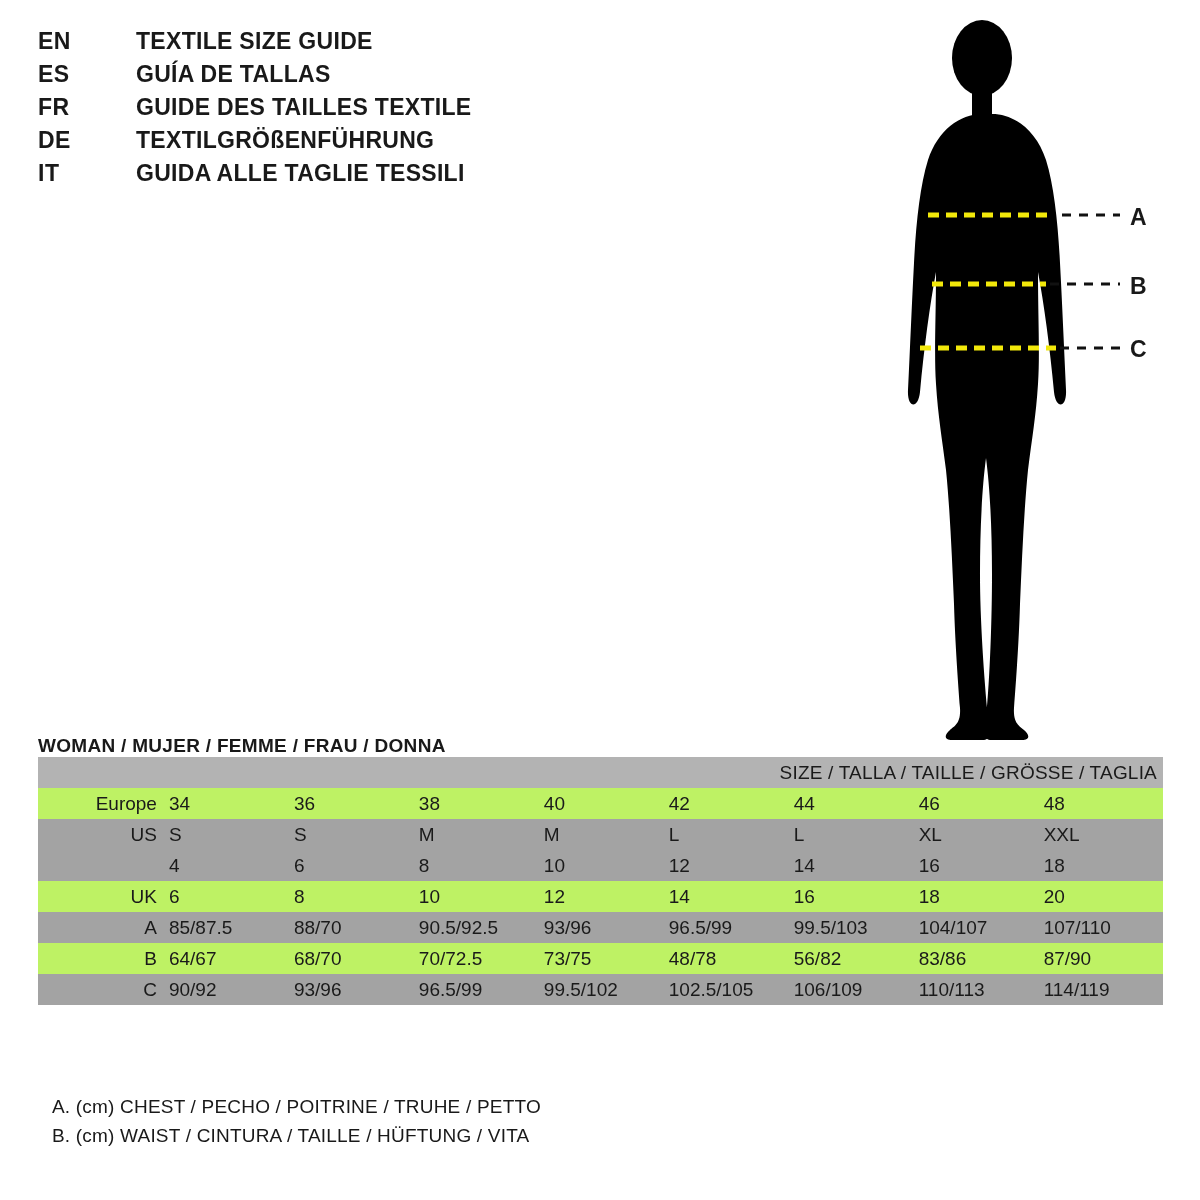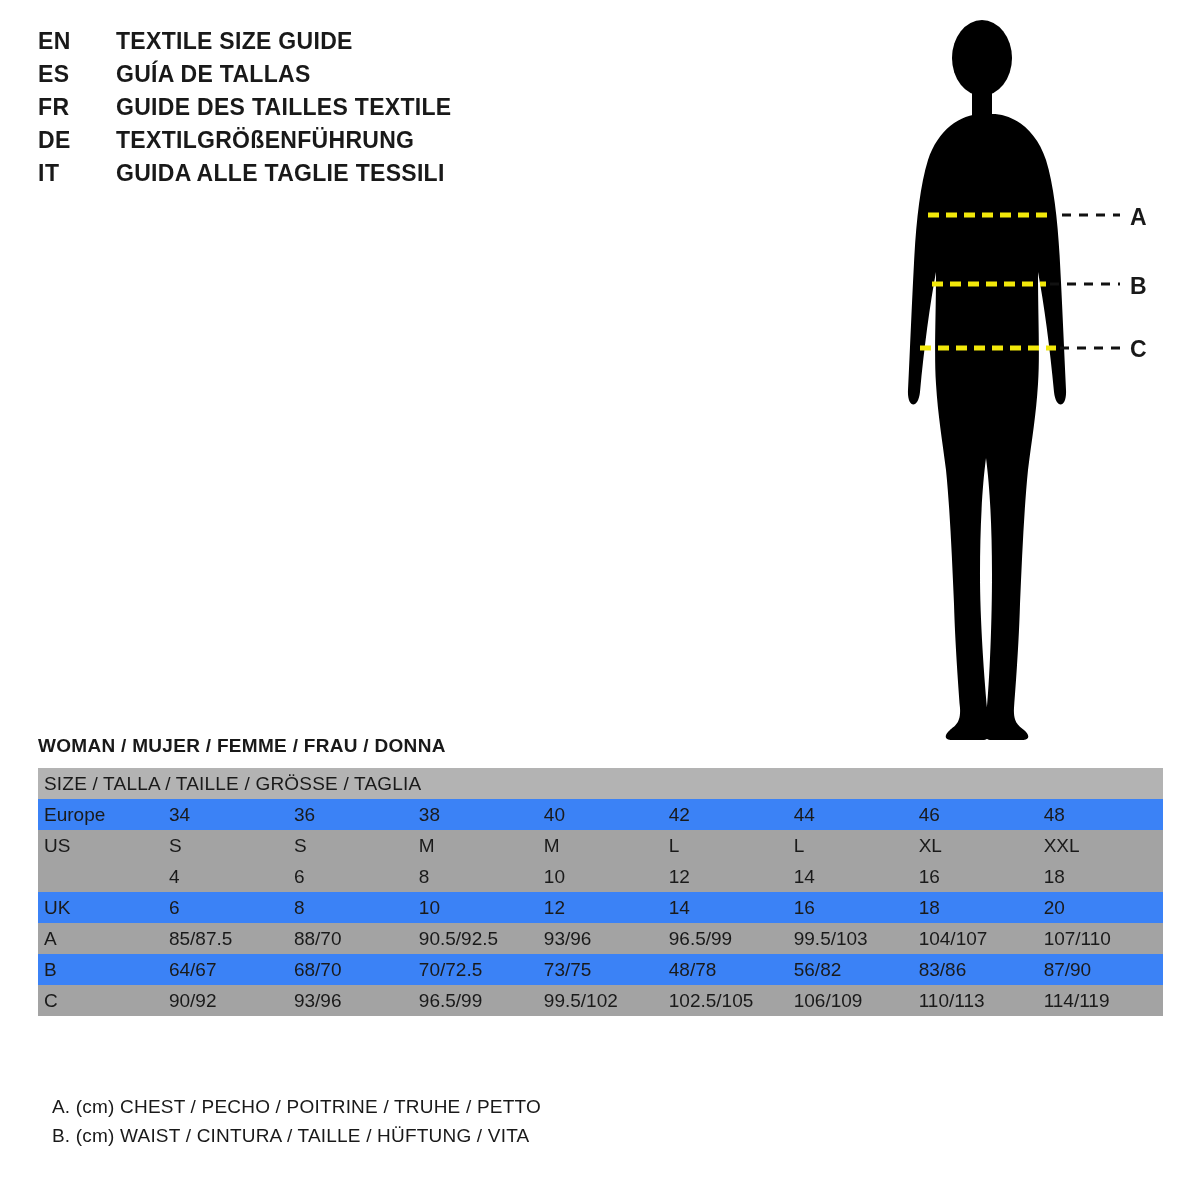--- a/index.html
+++ b/index.html
@@ -39,20 +39,21 @@
     font-weight: bold;
     letter-spacing: 0.5px;
     color: #191919;
   }
   .lang-text {
     font-size: 23px;
     font-weight: bold;
     letter-spacing: 0.3px;
     color: #191919;
     white-space: nowrap;
+    margin-left: 20px;
   }
 
   
   .figure-wrap {
     position: absolute;
     left: 880px;
     top: 18px;
     width: 300px;
     height: 730px;
   }
@@ -72,43 +73,43 @@
   .table-area {
     position: absolute;
     left: 38px;
     top: 735px;
     width: 1125px;
   }
   .group-title {
     font-size: 19px;
     font-weight: bold;
     letter-spacing: 0.3px;
-    margin-bottom: 11px;
+    margin-bottom: 0;
     color: #191919;
   }
   table.size-table {
     border-collapse: collapse;
     width: 1125px;
     table-layout: fixed;
   }
   table.size-table td {
     font-size: 19px;
     height: 31px;
     padding: 0 6px;
     color: #1a1a1a;
     vertical-align: middle;
   }
   .head-row td {
     background: #b3b3b3;
     font-weight: normal;
     letter-spacing: 0.2px;
   }
   .row-shade td { background: #a3a3a3; }
-  .row-plain td { background: #3b82f6; }
-  .col-label { width: 190px; text-align: left; padding-left: 8px; }
+  .row-plain td { background: #bef264; }
+  .col-label { width: 190px; text-align: right; padding-left: 8px; }
   .col-val { }
 
   
   .notes {
     position: absolute;
     left: 38px;
     top: 1092px;
     width: 700px;
     margin-left: 14px;
   }

